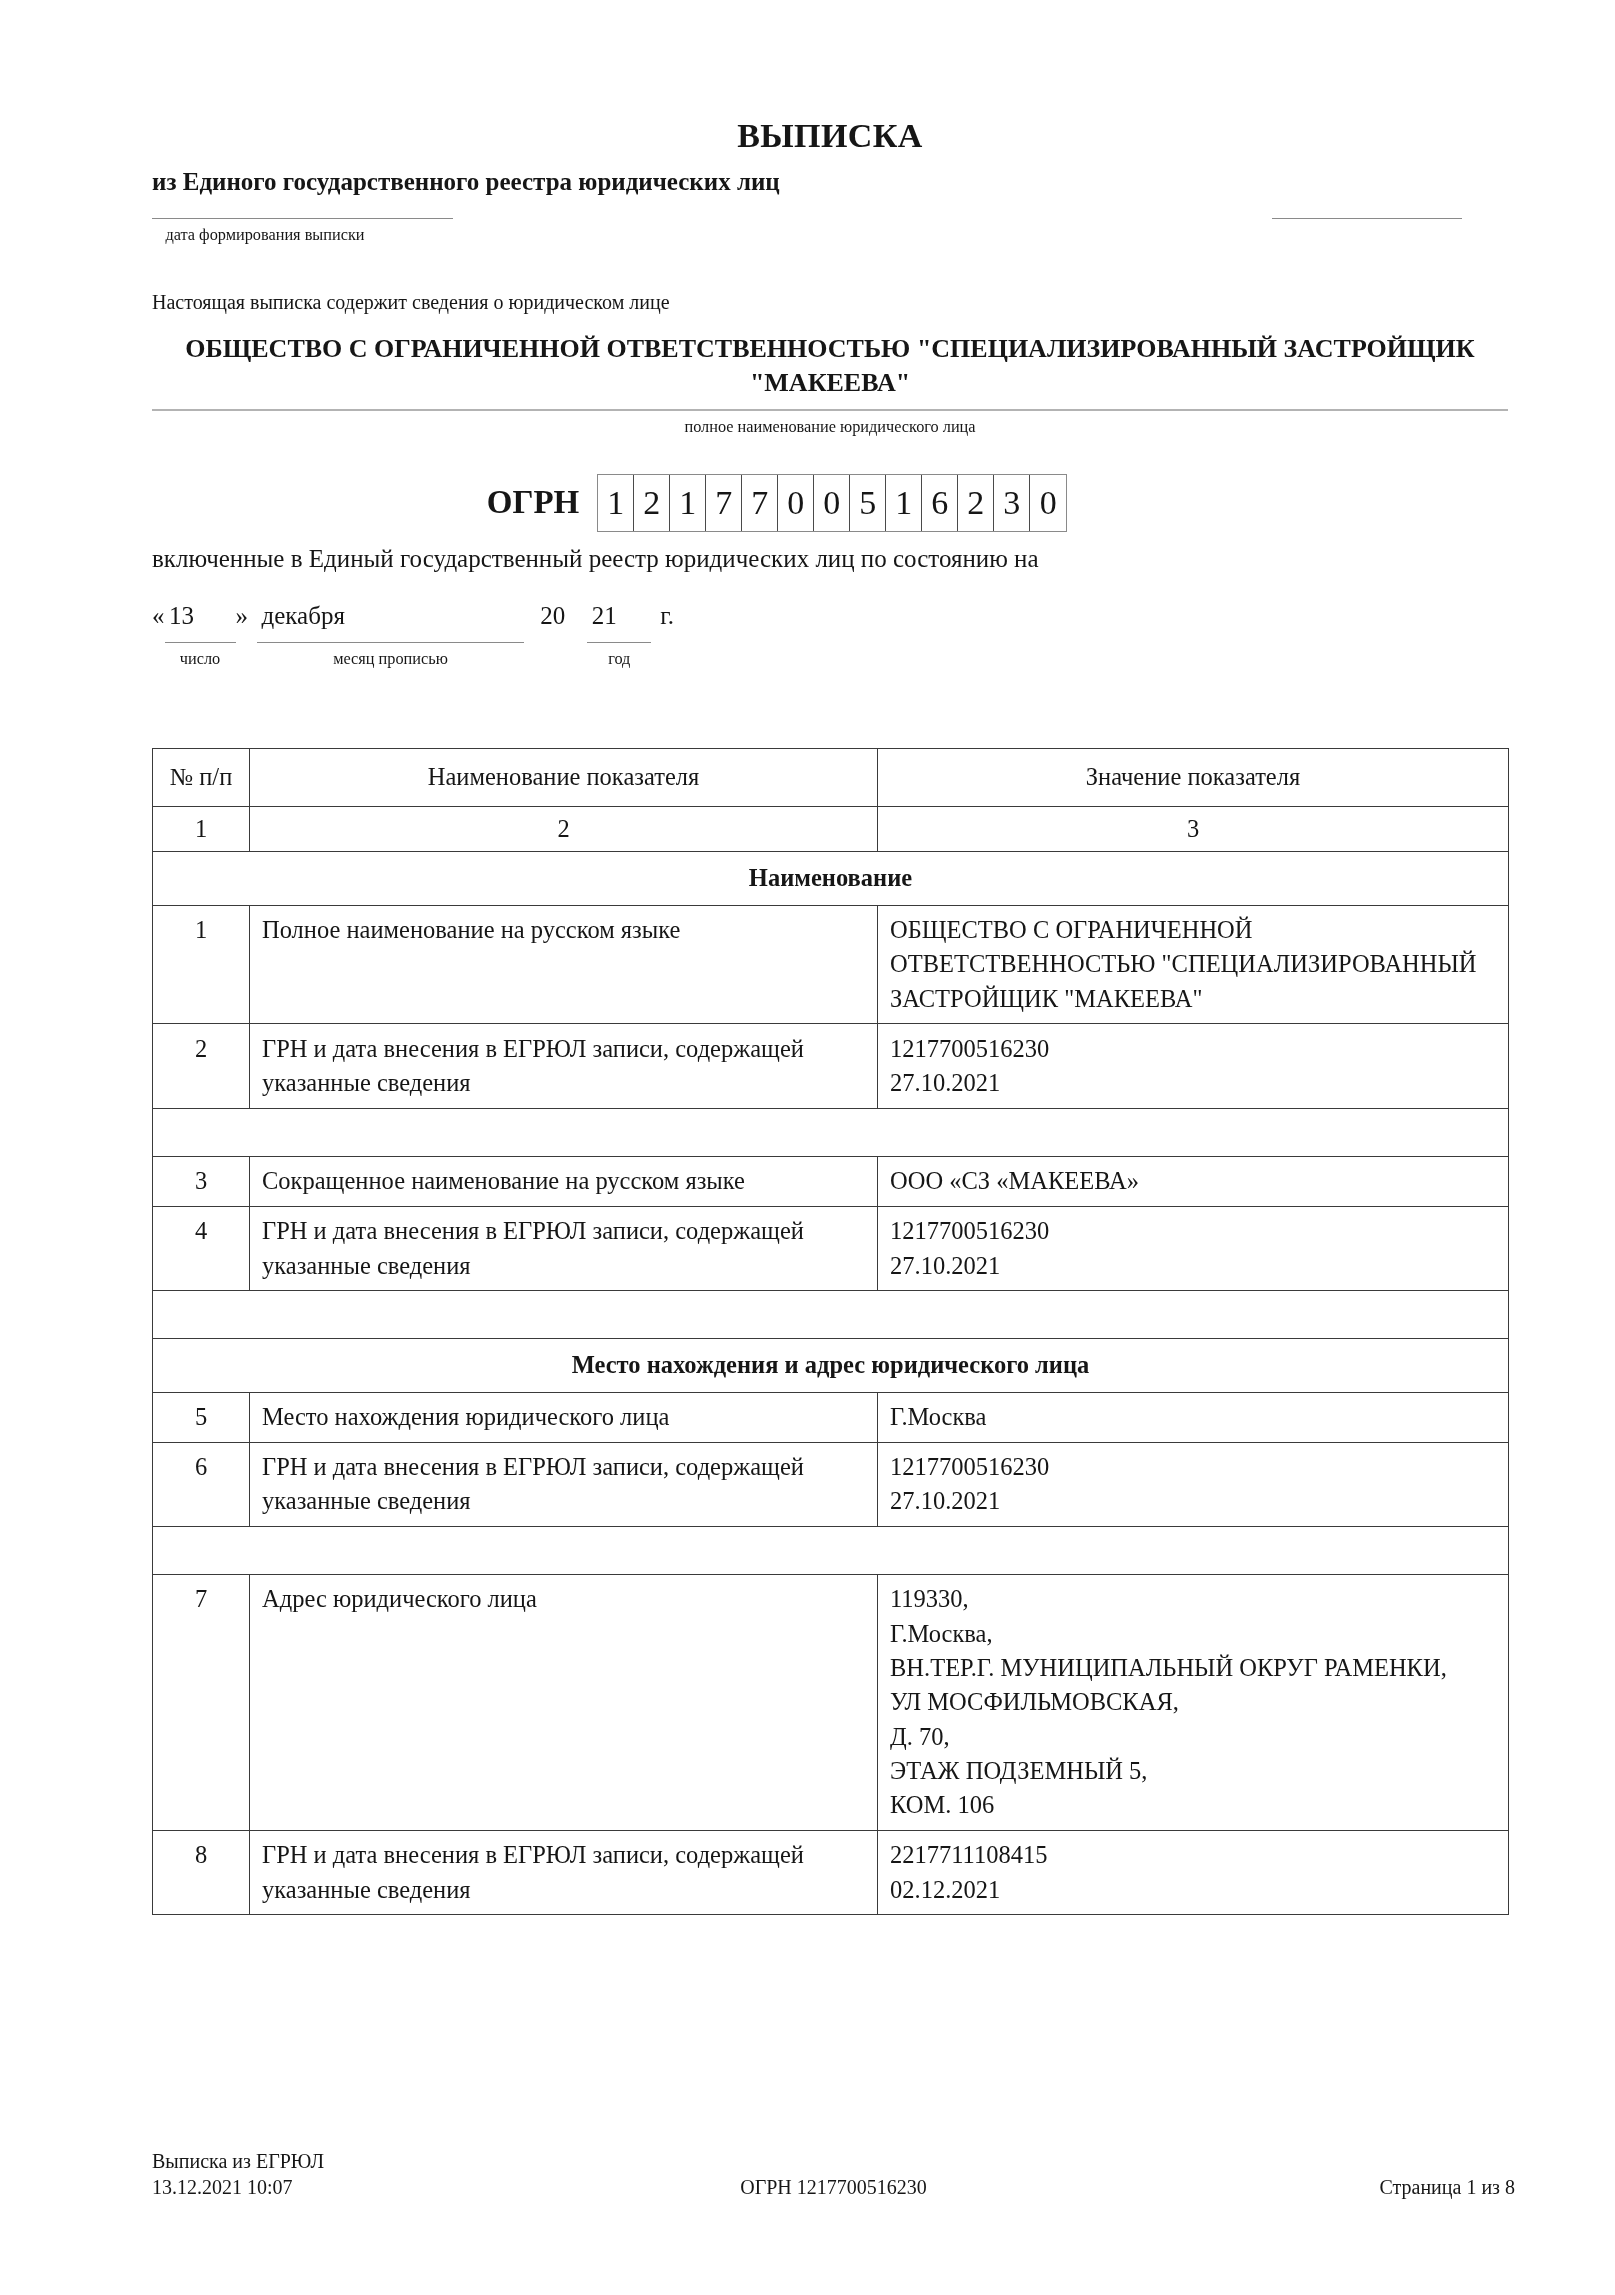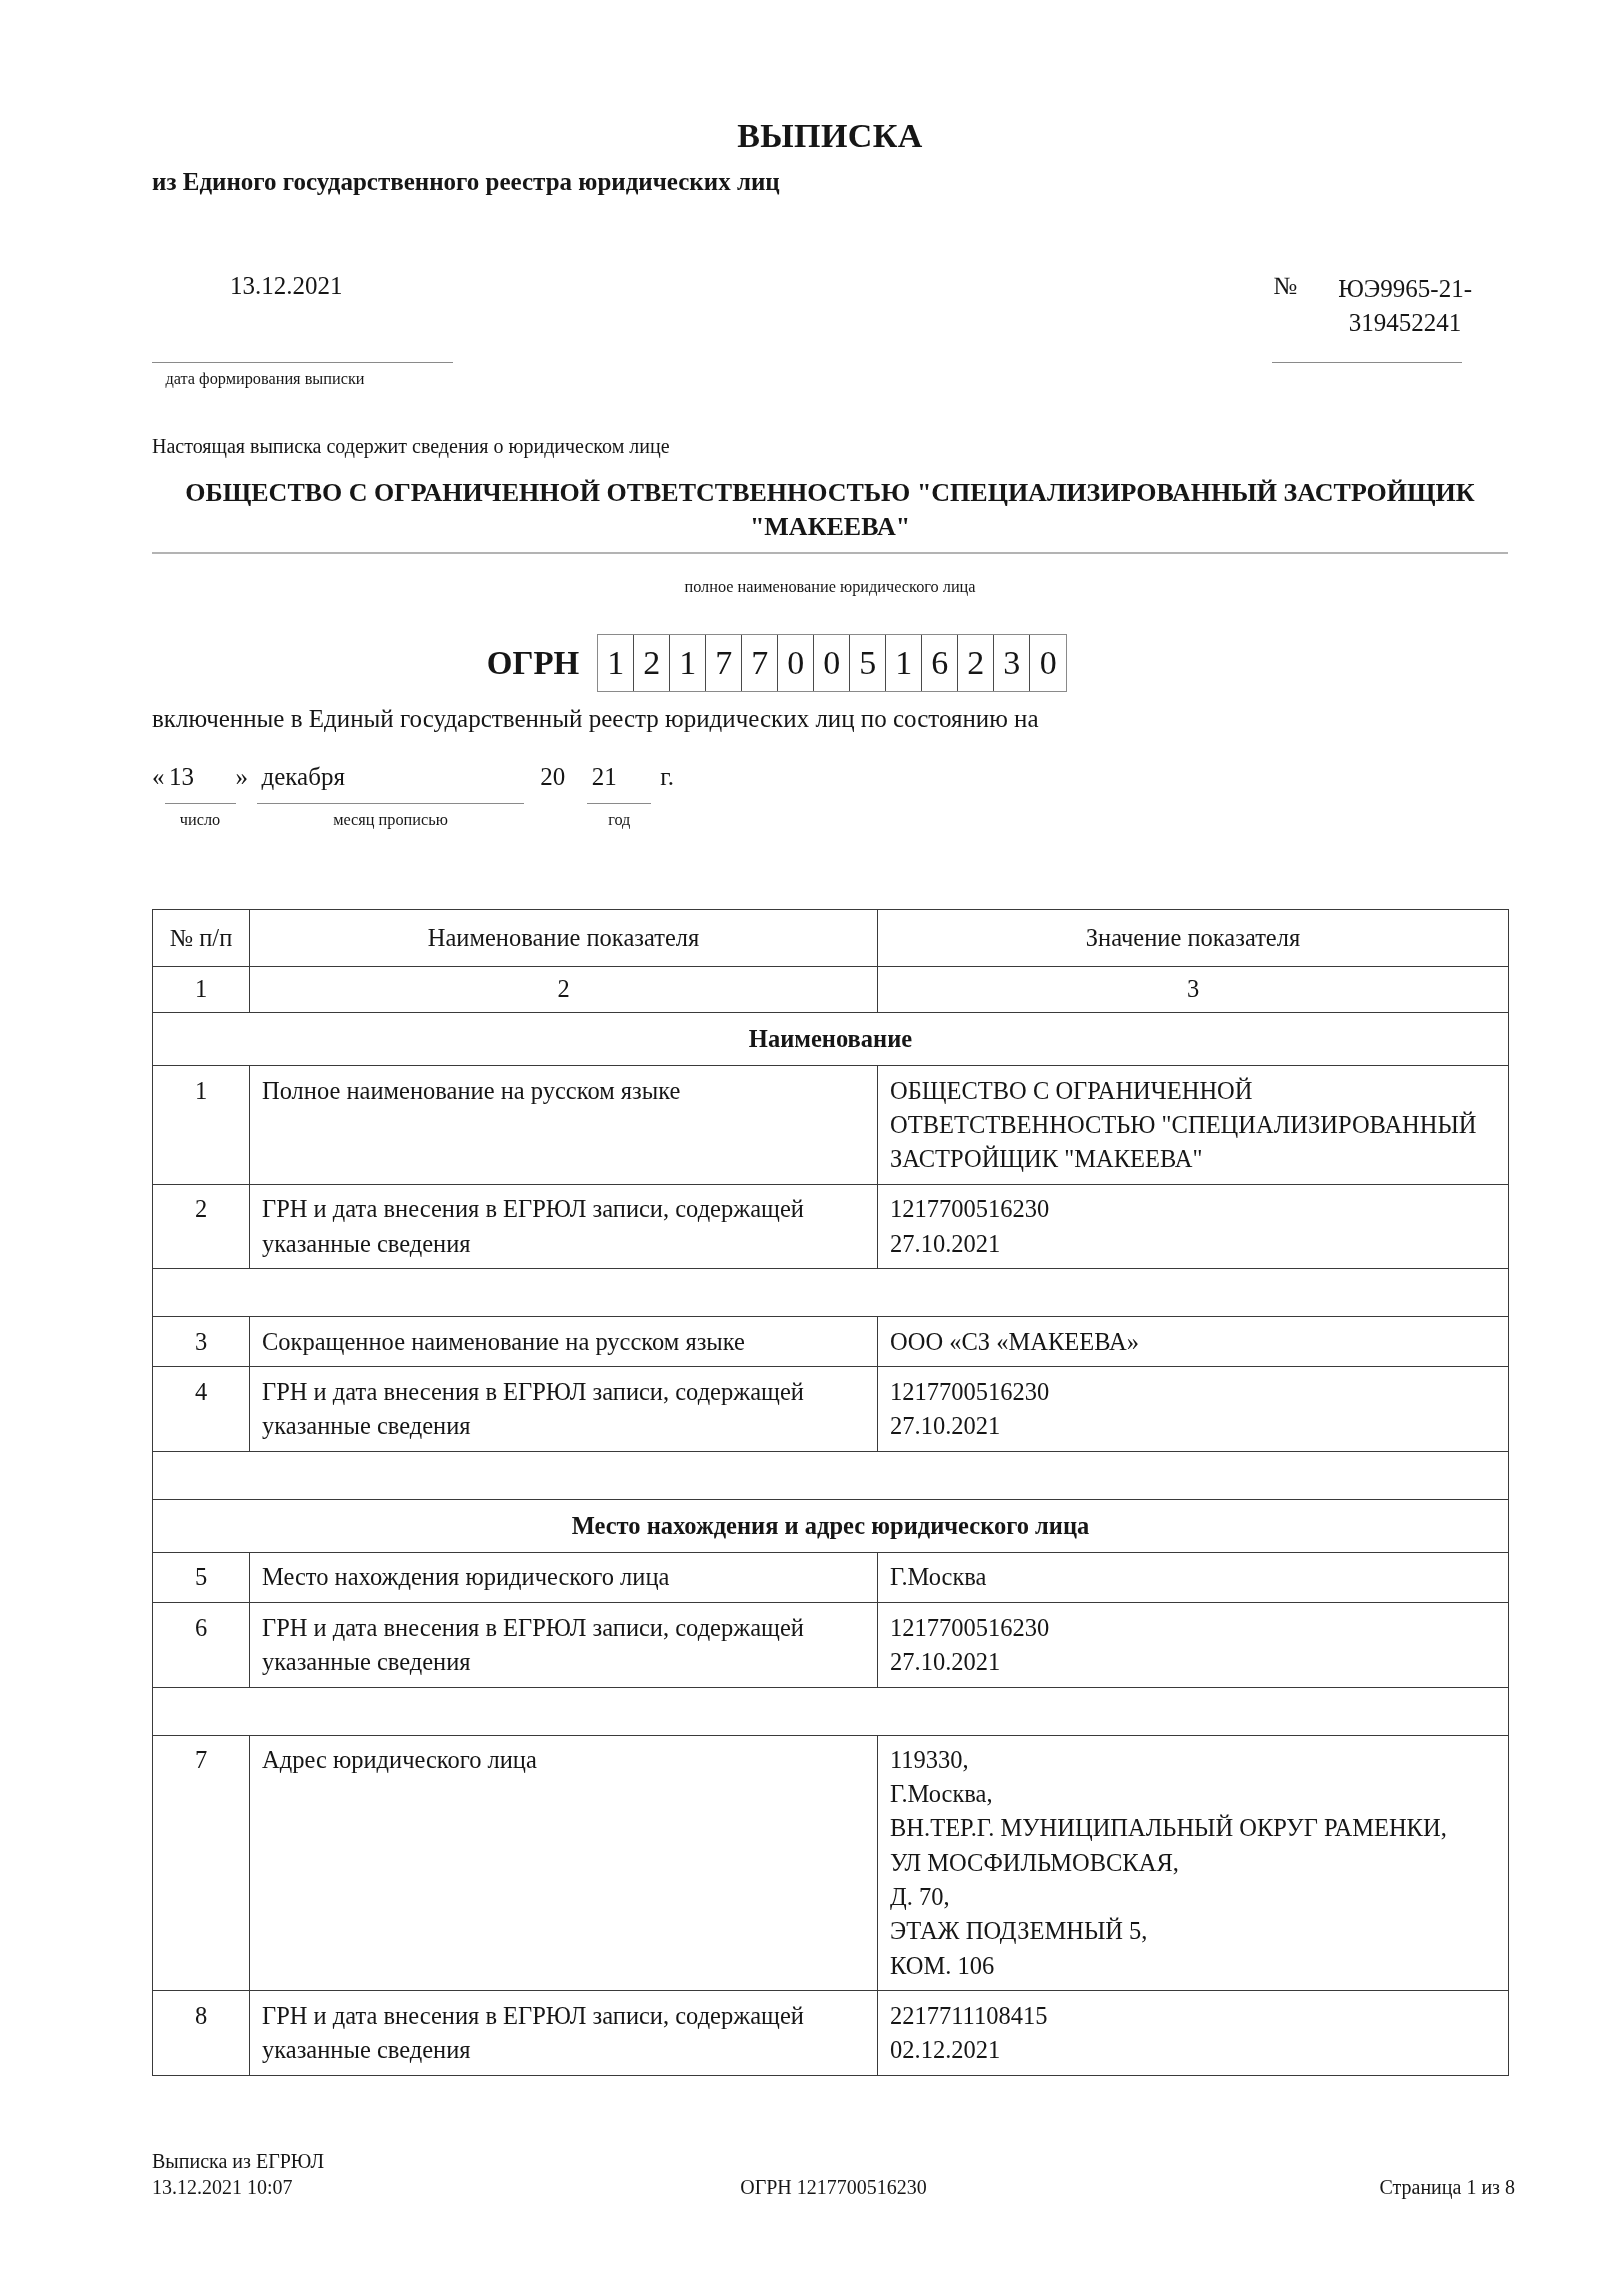--- a/index.html
+++ b/index.html
@@ -32,21 +32,21 @@
   .right-line { width:190px; border-top:1.5px solid #8a8a8a; margin-right:46px; }
   .form-date-caption { font-size:16.3px; margin-top:6px; margin-left:13.4px; }
 
   
   .intro { font-size:20px; margin-top:46px; }
   .company-name {
     text-align:center; font-weight:bold; font-size:26px;
     line-height:1.3; margin-top:18px; padding:0 22px;
   }
   .company-divider { border-top:2.2px solid #b3b3b3; margin-top:9px; }
-  .company-caption { text-align:center; font-size:16.3px; margin-top:23px; }
+  .company-caption { text-align:center; font-size:16.3px; margin-top:6px; }
 
   
   .ogrn-row {
     display:flex; justify-content:center; align-items:center;
     gap:18px; margin-top:37px; position:relative; left:-53px;
   }
   .ogrn-label { font-size:33px; font-weight:bold; }
   .ogrn-boxes { display:flex; border:0.7px solid #8a8a8a; background:#fff; }
   .ogrn-digit {
     width:36px; height:56px;
@@ -93,30 +93,20 @@
   .footer-right { justify-self:end; }
 </style>
 </head>
 <body>
 
 <div class="page">
 
   <div class="title">ВЫПИСКА</div>
   <div class="subtitle">из Единого государственного реестра юридических лиц</div>
 
-  <div class="meta-row">
-    <div class="form-date">13.12.2021</div>
-    <div class="number-block">
-      <span>№</span>
-      <span class="number-value">
-        <span>ЮЭ9965-21-</span><br>
-        <span>319452241</span>
-      </span>
-    </div>
-  </div>
 
   <div class="line-row">
     <div class="left-line"></div>
     <div class="right-line"></div>
   </div>
   <div class="form-date-caption">дата формирования выписки</div>
 
   <div class="intro">Настоящая выписка содержит сведения о юридическом лице</div>
 
   <div class="company-name">ОБЩЕСТВО С ОГРАНИЧЕННОЙ ОТВЕТСТВЕННОСТЬЮ "СПЕЦИАЛИЗИРОВАННЫЙ ЗАСТРОЙЩИК "МАКЕЕВА"</div>

